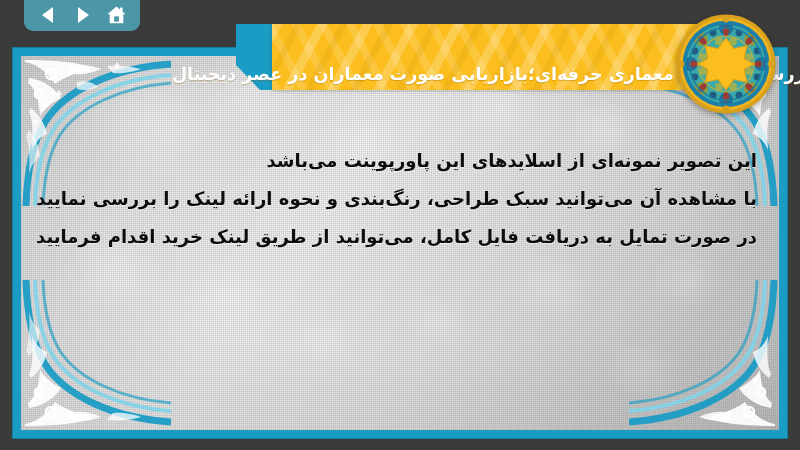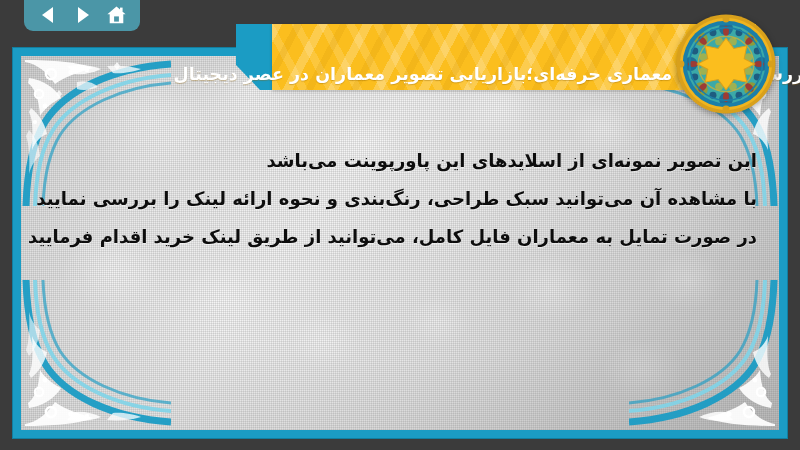--- a/index.html
+++ b/index.html
@@ -315,31 +315,31 @@
             <path d="M10 52 C18 58 24 68 26 78 C20 80 14 86 11 94 C12 78 12 64 8 56 Z" opacity=".8"></path>
             <circle cx="50" cy="16" r="2.6"></circle>
             <circle cx="24" cy="50" r="2.4"></circle>
           </g>
         </svg>
       </div>
 
       <div class="body-text">
         <div class="body-line">این تصویر نمونه‌ای از اسلایدهای این پاورپوینت می‌باشد</div>
         <div class="body-line">با مشاهده آن می‌توانید سبک طراحی، رنگ‌بندی و نحوه ارائه لینک را بررسی نمایید</div>
-        <div class="body-line">در صورت تمایل به معماران فایل کامل، می‌توانید از طریق لینک خرید اقدام فرمایید</div>
+        <div class="body-line">در صورت تمایل به دریافت فایل کامل، می‌توانید از طریق لینک خرید اقدام فرمایید</div>
       </div>
 
     </div>
   </div>
 
   <div class="banner-wrap">
     <div class="banner-tail"></div>
     <div class="banner">
       <div class="banner-line">بررسی طراحی معماری حرفه‌ای؛</div>
-      <div class="banner-line">بازاریابی تصویر معماران در عصر دیجیتال</div>
+      <div class="banner-line">بازاریابی صورت معماران در عصر دیجیتال</div>
     </div>
   </div>
 
   <div class="medallion">
     <svg viewBox="0 0 120 120" aria-hidden="true">
       <defs>
         <clipPath id="ringClip">
           <circle cx="60" cy="60" r="47"></circle>
         </clipPath>
       </defs>

